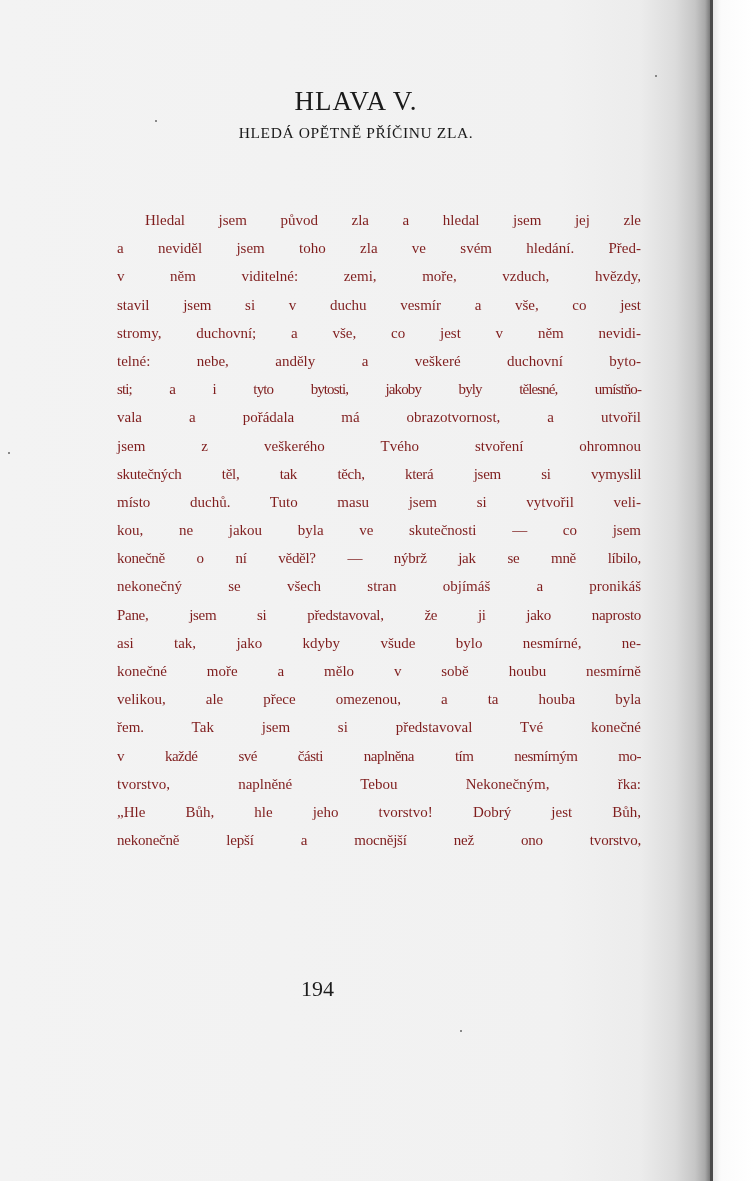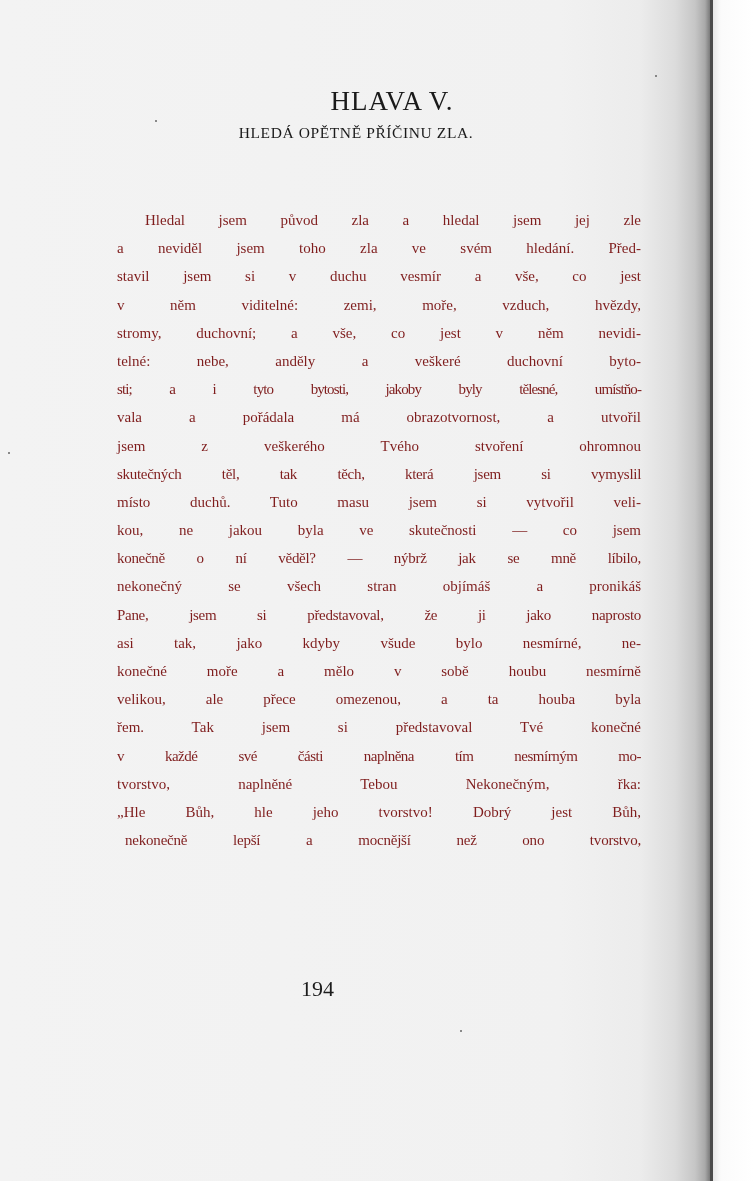--- a/index.html
+++ b/index.html
@@ -49,21 +49,20 @@
     }
     .chapter-title {
       position: absolute;
       left: 0;
       width: 712px;
       top: 86px;
       text-align: center;
       font-size: 27px;
       letter-spacing: 1px;
       color: #1a1a1a;
-      padding-left: 36px;
     }
     .chapter-subtitle {
       position: absolute;
       left: 0;
       width: 712px;
       top: 124px;
       text-align: center;
       font-size: 15.5px;
       letter-spacing: 0.6px;
       font-variant: small-caps;
@@ -111,41 +110,41 @@
 <div class="page"></div>
 <div class="spine-line"></div>
 <div class="right-margin"></div>
 
 <div class="chapter-title">HLAVA V.</div>
 <div class="chapter-subtitle">HLEDÁ OPĚTNĚ PŘÍČINU ZLA.</div>
 
 <div class="body-text">
   <span class="line indent">Hledal jsem původ zla a hledal jsem jej zle</span>
   <span class="line">a neviděl jsem toho zla ve svém hledání. Před-</span>
+  <span class="line">v něm viditelné: zemi, moře, vzduch, hvězdy,</span>
   <span class="line">stavil jsem si v duchu vesmír a vše, co jest</span>
-  <span class="line">v něm viditelné: zemi, moře, vzduch, hvězdy,</span>
   <span class="line">stromy, duchovní; a vše, co jest v něm nevidi-</span>
   <span class="line">telné: nebe, anděly a veškeré duchovní byto-</span>
   <span class="line" style="letter-spacing:-0.9px;">sti; a i tyto bytosti, jakoby byly tělesné, umístňo-</span>
   <span class="line">vala a pořádala má obrazotvornost, a utvořil</span>
   <span class="line">jsem z veškerého Tvého stvoření ohromnou</span>
   <span class="line" style="letter-spacing:-0.3px;">skutečných těl, tak těch, která jsem si vymyslil</span>
   <span class="line">místo duchů. Tuto masu jsem si vytvořil veli-</span>
   <span class="line">kou, ne jakou byla ve skutečnosti — co jsem</span>
   <span class="line" style="letter-spacing:-0.3px;">konečně o ní věděl? — nýbrž jak se mně líbilo,</span>
   <span class="line">nekonečný se všech stran objímáš a pronikáš</span>
   <span class="line" style="letter-spacing:-0.3px;">Pane, jsem si představoval, že ji jako naprosto</span>
   <span class="line">asi tak, jako kdyby všude bylo nesmírné, ne-</span>
   <span class="line">konečné moře a mělo v sobě houbu nesmírně</span>
   <span class="line">velikou, ale přece omezenou, a ta houba byla</span>
   <span class="line">řem. Tak jsem si představoval Tvé konečné</span>
   <span class="line" style="letter-spacing:-0.5px;">v každé své části naplněna tím nesmírným mo-</span>
   <span class="line">tvorstvo, naplněné Tebou Nekonečným, řka:</span>
   <span class="line">„Hle Bůh, hle jeho tvorstvo! Dobrý jest Bůh,</span>
-  <span class="line" style="letter-spacing:-0.2px;margin-left:8px;">nekonečně lepší a mocnější než ono tvorstvo,</span>
+  <span class="line" style="letter-spacing:-0.2px;">nekonečně lepší a mocnější než ono tvorstvo,</span>
 </div>
 
 <div class="page-number">194</div>
 
 <div class="speck" style="left:8px; top:452px;"></div>
 <div class="speck" style="left:155px; top:120px;"></div>
 <div class="speck" style="left:460px; top:1030px;"></div>
 <div class="speck" style="left:655px; top:75px;"></div>
 
 </body></html>

